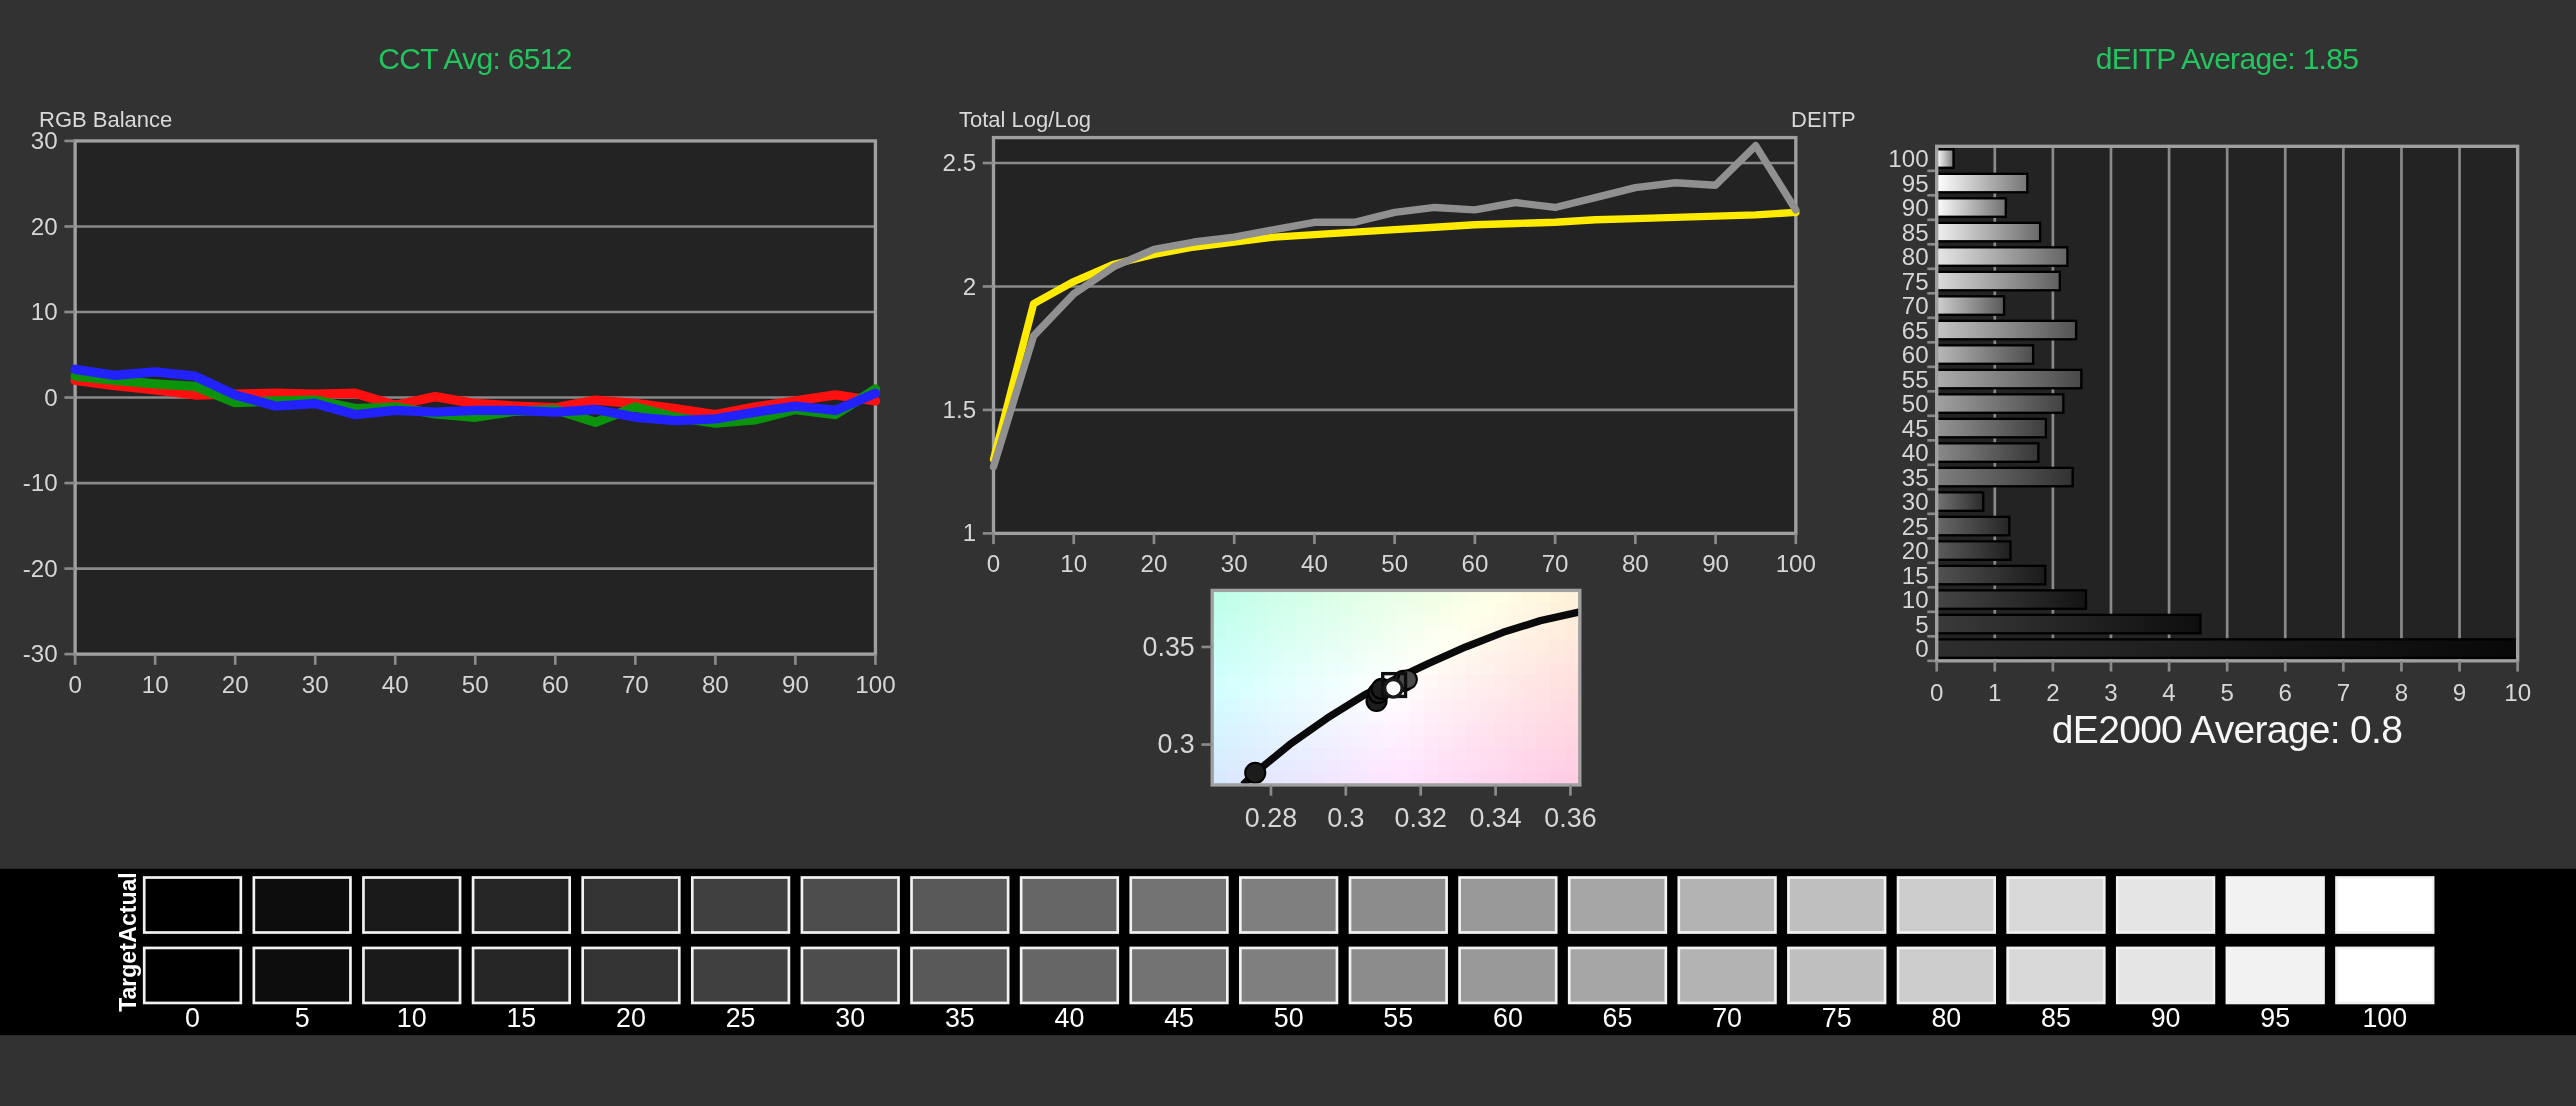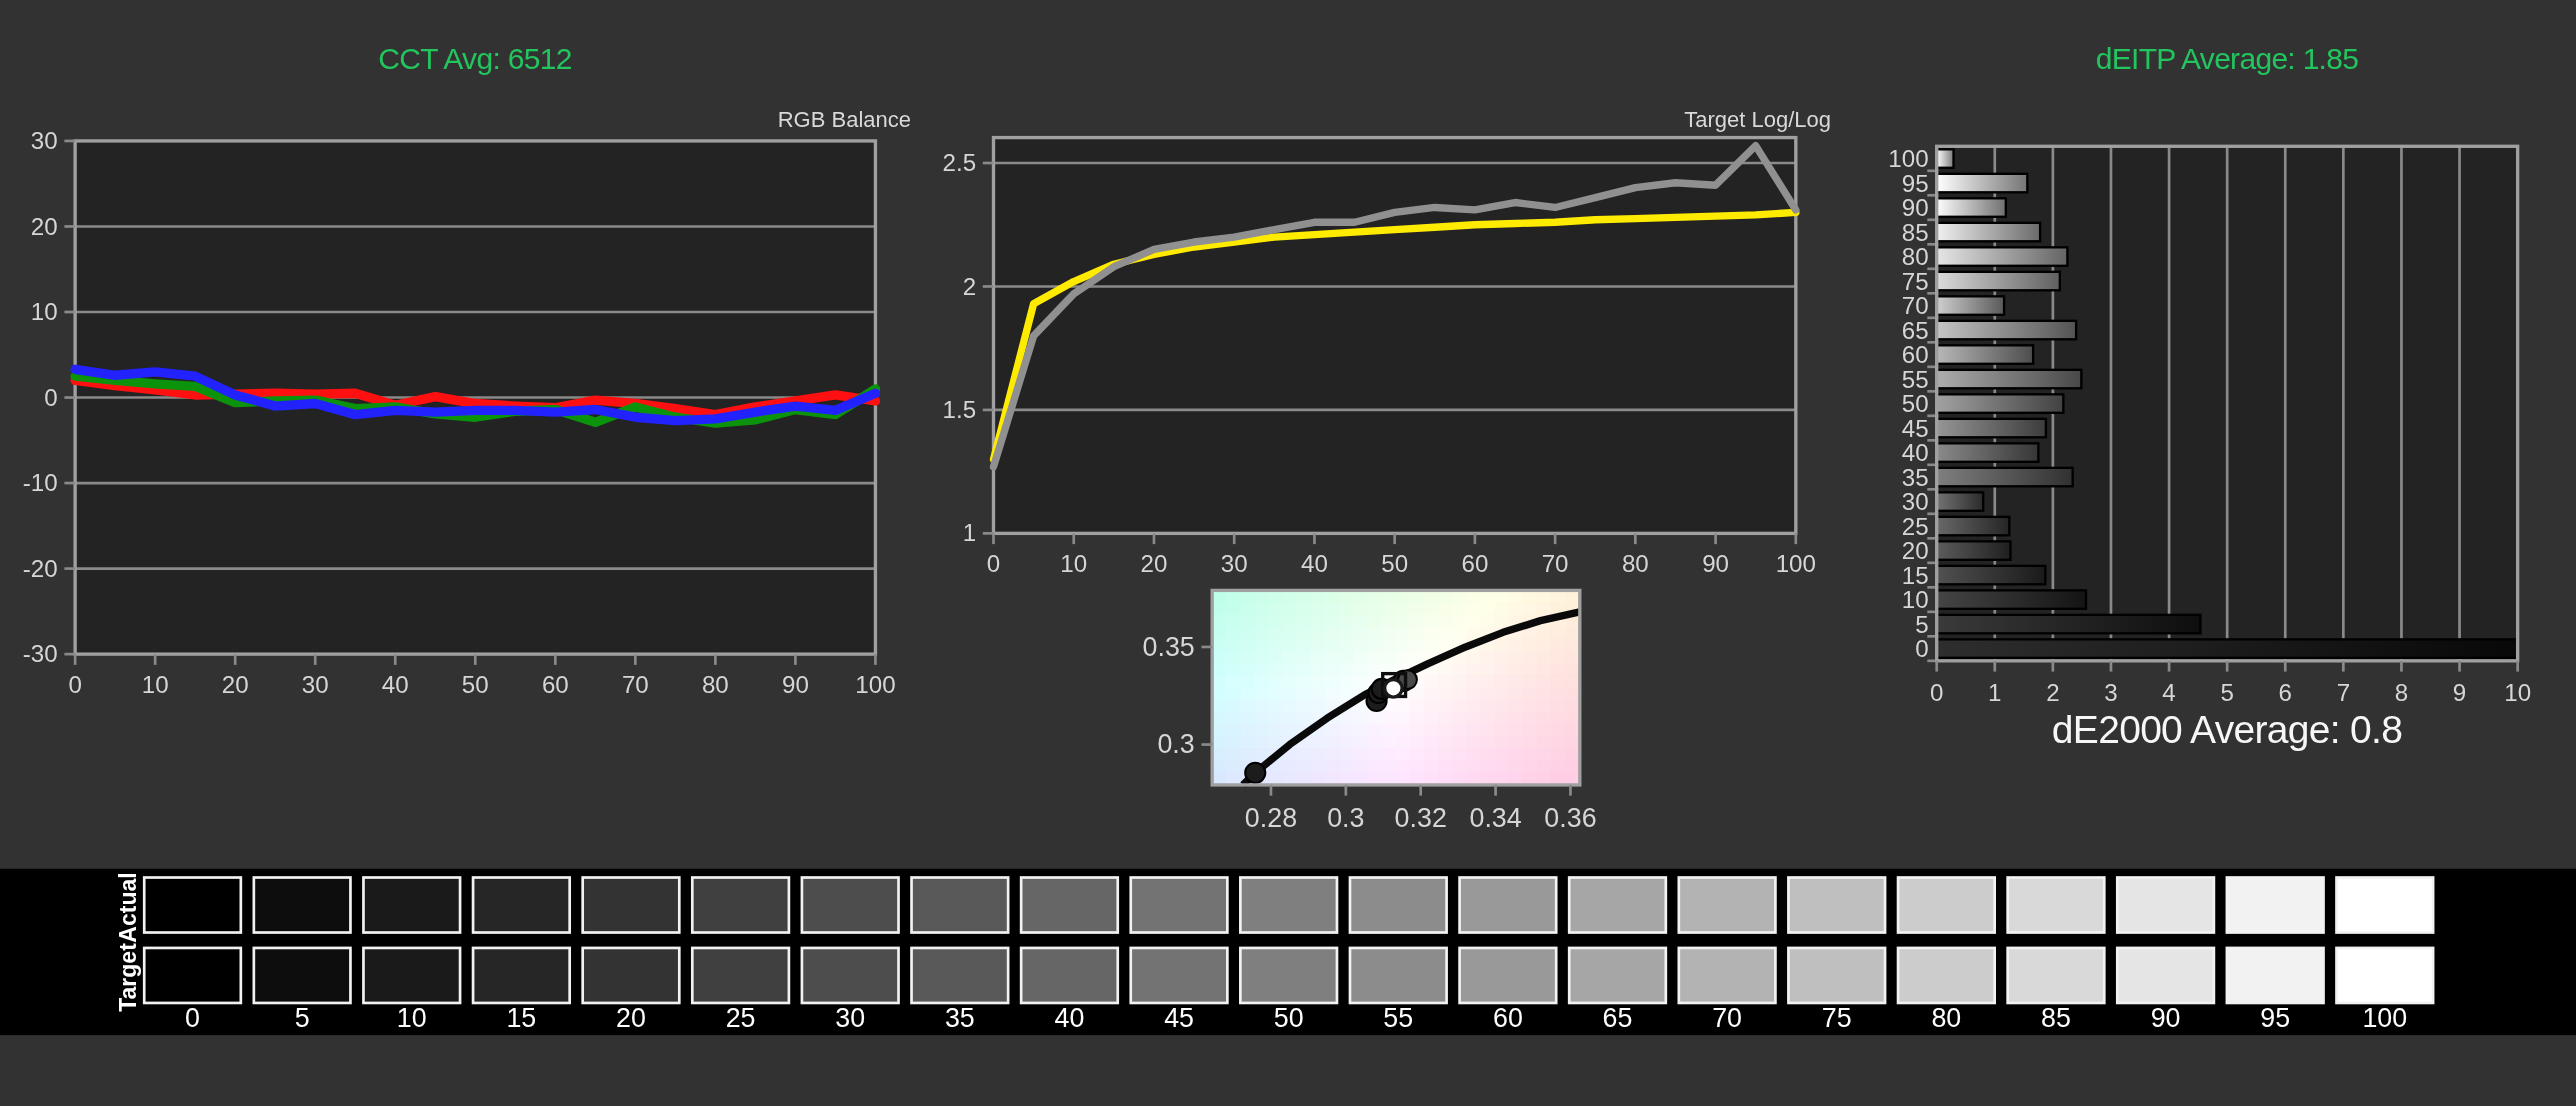--- a/index.html
+++ b/index.html
@@ -1,21 +1,21 @@
 <!DOCTYPE html>
 <html style="font-size:10.7px"><head>
 <meta charset="utf-8">
 <style>
   html,body{margin:0;padding:0;width:2576px;height:1107px;background:#323232;overflow:hidden;
             font-family:"Liberation Sans",sans-serif;}
   #stage{position:absolute;left:0;top:0;width:2576px;height:1107px;}
   #chart-canvas{position:absolute;left:0;top:0;z-index:1;}
   .overlay{position:absolute;z-index:2;color:#f5f5f5;}
   .big-title{font-size:30px;letter-spacing:-0.7px;text-align:center;color:#22c55e;}
-  .sub-title{font-size:22px;text-align:right;color:#d9d9d9;}
+  .sub-title{font-size:22px;text-align:left;color:#d9d9d9;}
   .footer-metric{font-size:39px;letter-spacing:-0.7px;text-align:center;color:#f7f7f7;}
   .row-label{font-size:23px;font-weight:bold;color:#ffffff;transform:rotate(-90deg);
              transform-origin:center center;text-align:center;width:94px;}
 </style>
 </head>
 <body>
 
 <div id="stage">
   <svg id="chart-canvas" width="2576" height="1107" viewBox="0 0 3840 1650">
       <g>
@@ -796,21 +796,21 @@
         <text x="3391.6" y="1531" fill="#ffffff" font-size="40" text-anchor="middle" font-family="Liberation Sans, sans-serif">95</text>
         <rect x="3483" y="1308" width="144" height="82" fill="rgb(255,255,255)" stroke="#f2f2f2" stroke-width="4"></rect>
         <rect x="3483" y="1413" width="144" height="82" fill="rgb(255,255,255)" stroke="#f2f2f2" stroke-width="4"></rect>
         <text x="3555" y="1531" fill="#ffffff" font-size="40" text-anchor="middle" font-family="Liberation Sans, sans-serif">100</text>
       </g>
     </svg>
 
   <div class="overlay big-title" style="left:39px;top:42px;width:872px;">CCT Avg: 6512</div>
   <div class="overlay sub-title" style="left:39px;top:107px;width:872px;">RGB Balance</div>
 
-  <div class="overlay sub-title" style="left:959px;top:107px;width:872px;">Target Log/Log</div>
+  <div class="overlay sub-title" style="left:959px;top:107px;width:872px;">Total Log/Log</div>
 
   <div class="overlay big-title" style="left:1791px;top:42px;width:872px;">dEITP Average: 1.85</div>
   <div class="overlay sub-title" style="left:1791px;top:107px;width:872px;">DEITP</div>
 
   <div class="overlay footer-metric" style="left:1791px;top:708px;width:872px;">dE2000 Average: 0.8</div>
 
   <div class="overlay row-label" style="left:81px;top:894px;">Actual</div>
   <div class="overlay row-label" style="left:81px;top:964px;">Target</div>
 </div>
 

